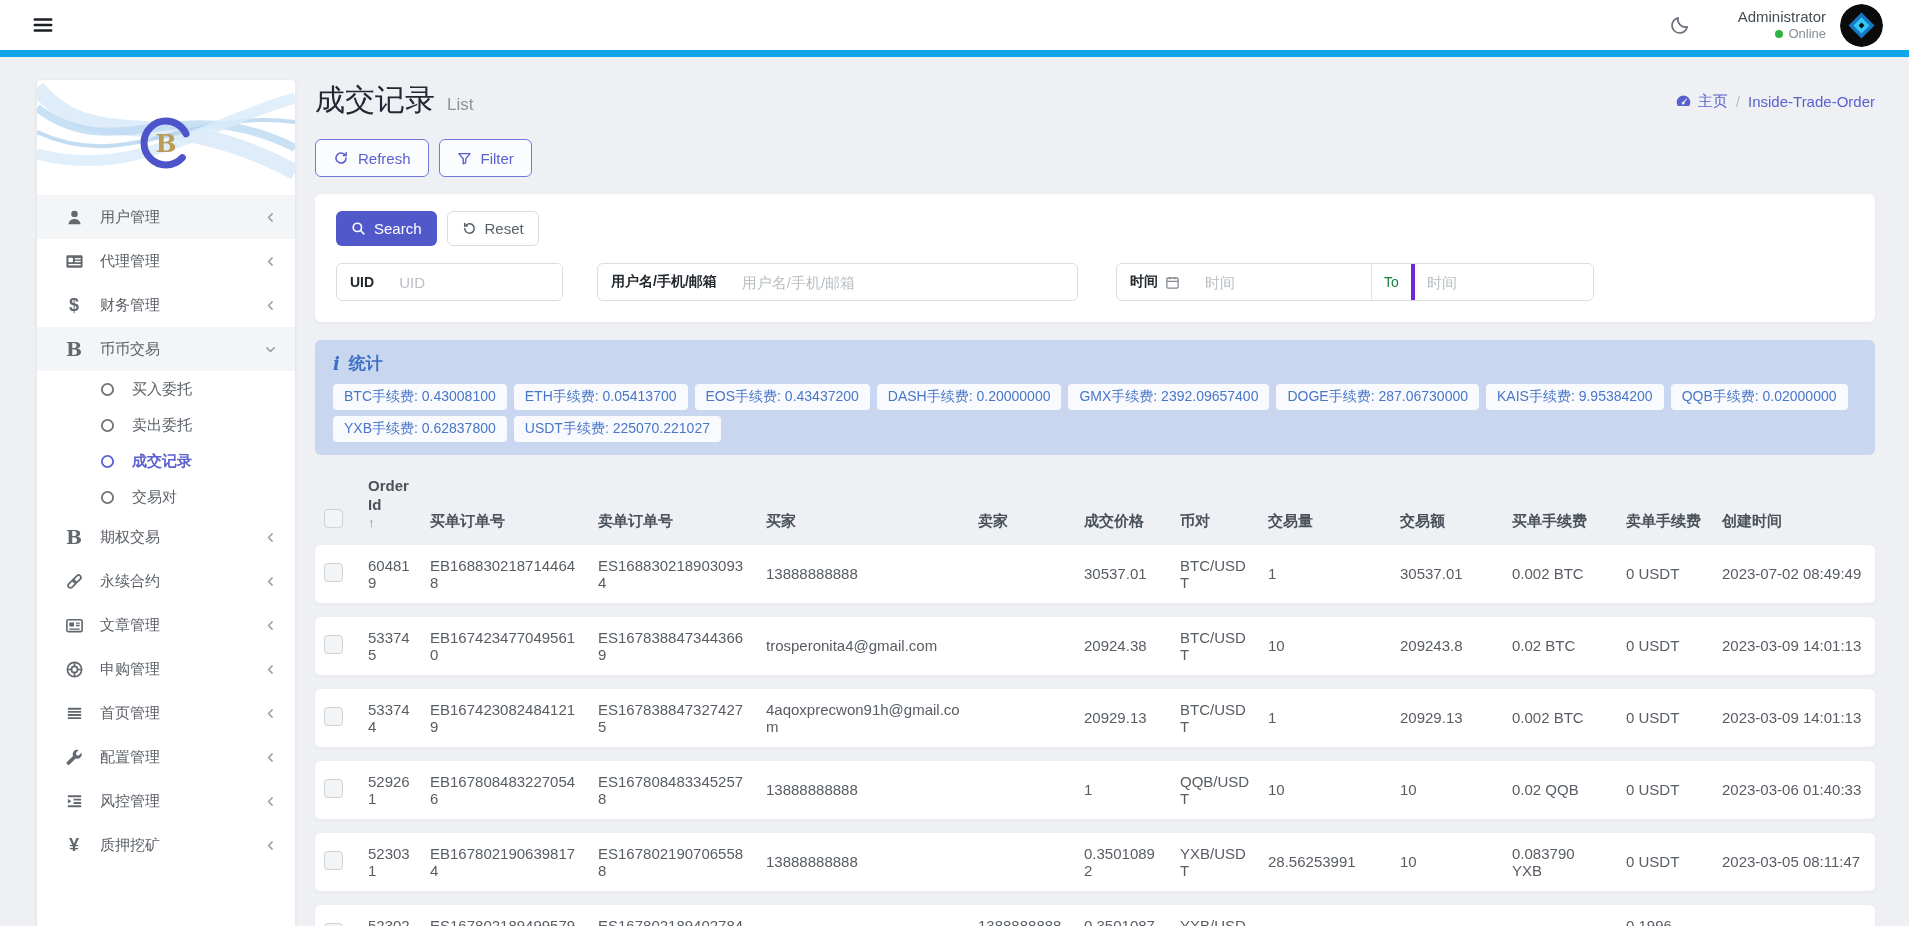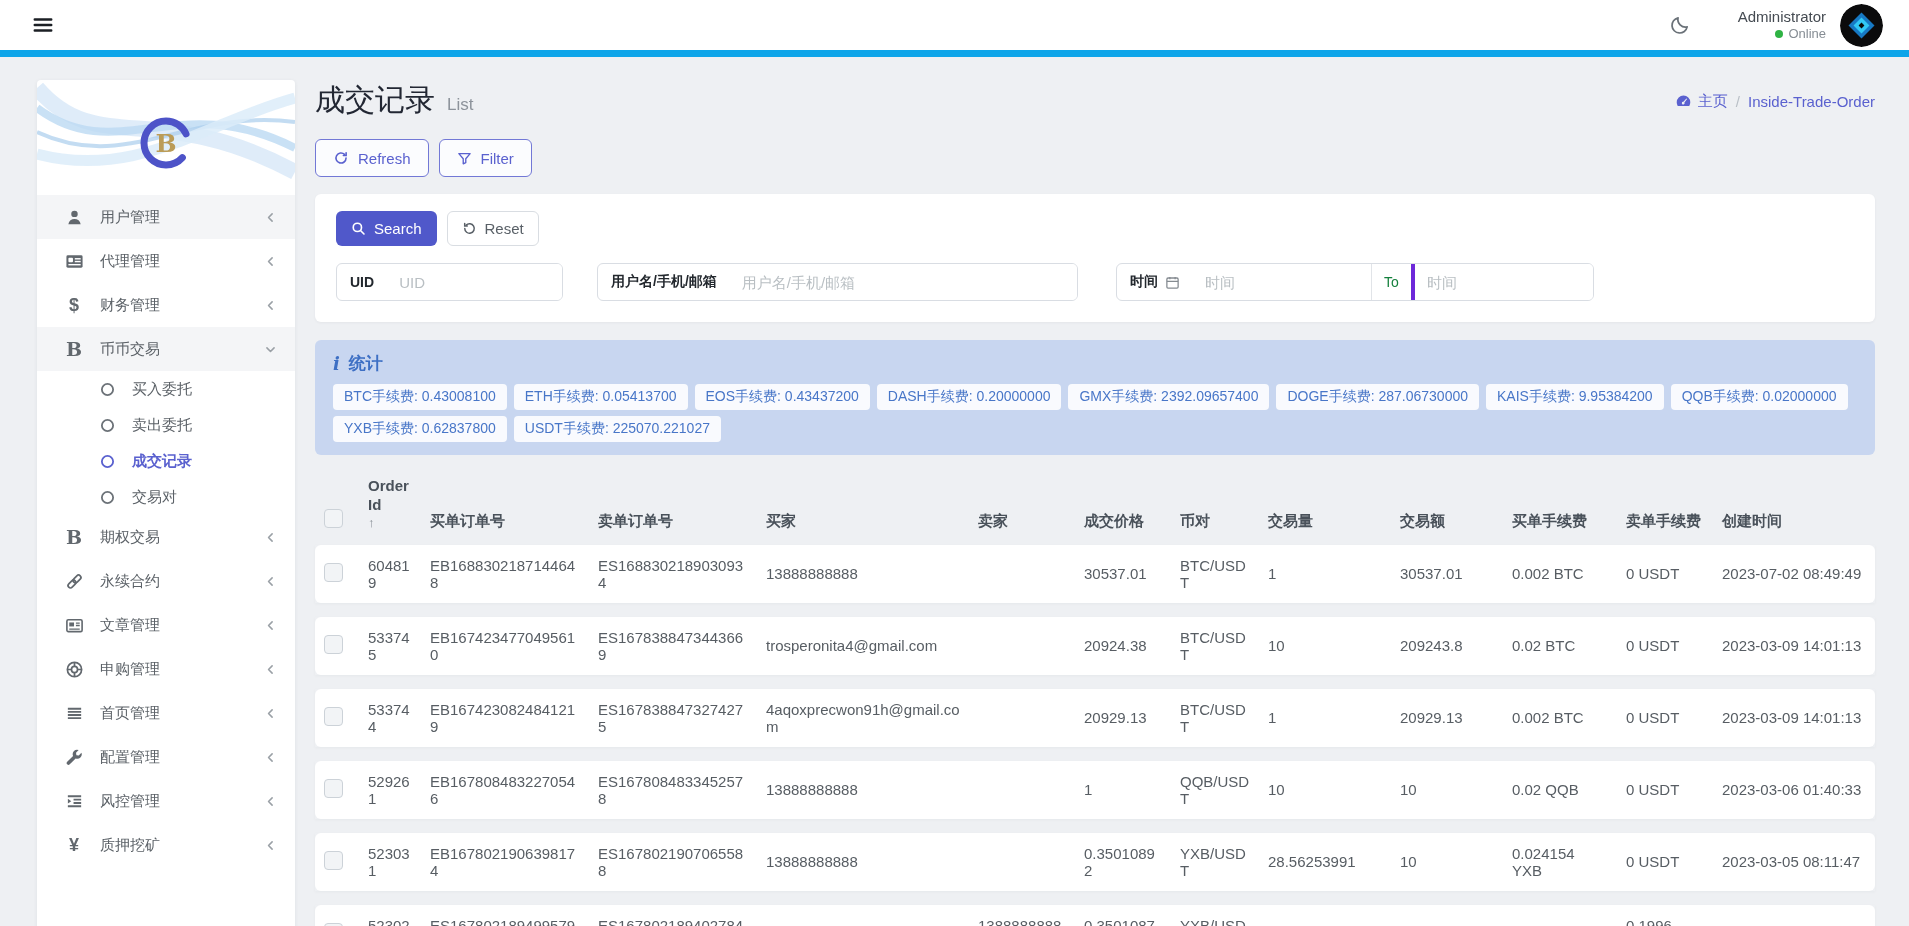--- a/index.html
+++ b/index.html
@@ -579,21 +579,21 @@
           <td class="col-check"><span class="checkbox"></span></td>
           <td>523031</td>
           <td>EB1678021906398174</td>
           <td>ES1678021907065588</td>
           <td>13888888888</td>
           <td></td>
           <td>0.35010892</td>
           <td>YXB/USDT</td>
           <td>28.56253991</td>
           <td>10</td>
-          <td>0.024154 YXB</td>
+          <td>0.083790 YXB</td>
           <td>0 USDT</td>
           <td>2023-03-05 08:11:47</td>
         </tr>
 
         <tr class="data-row">
           <td class="col-check"><span class="checkbox"></span></td>
           <td>523029</td>
           <td>ES1678021894995797</td>
           <td>ES1678021894027848</td>
           <td></td>

